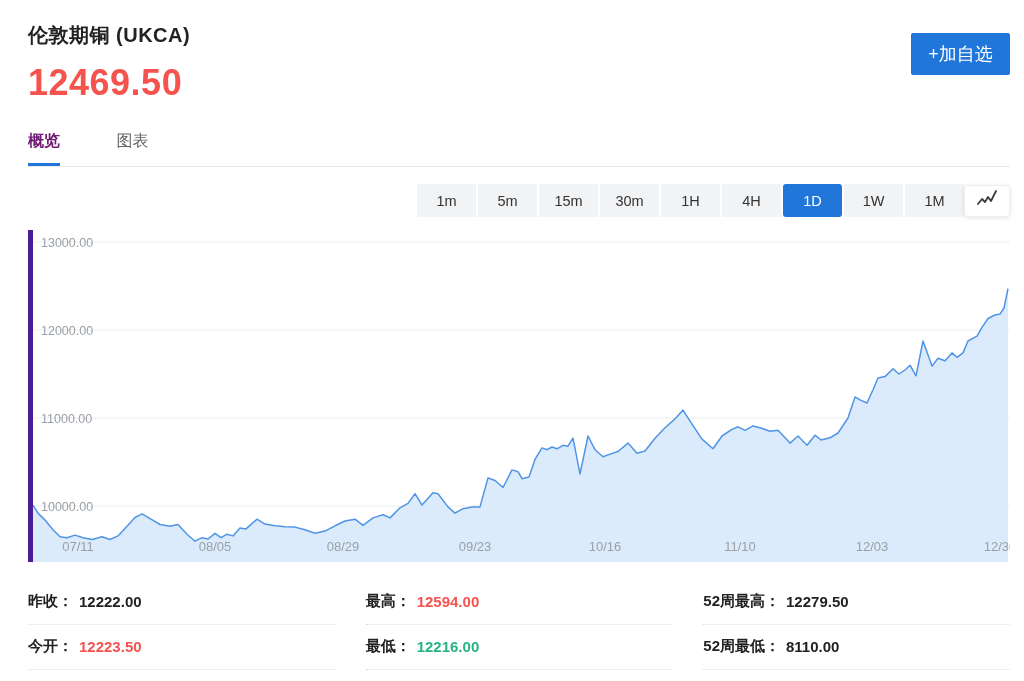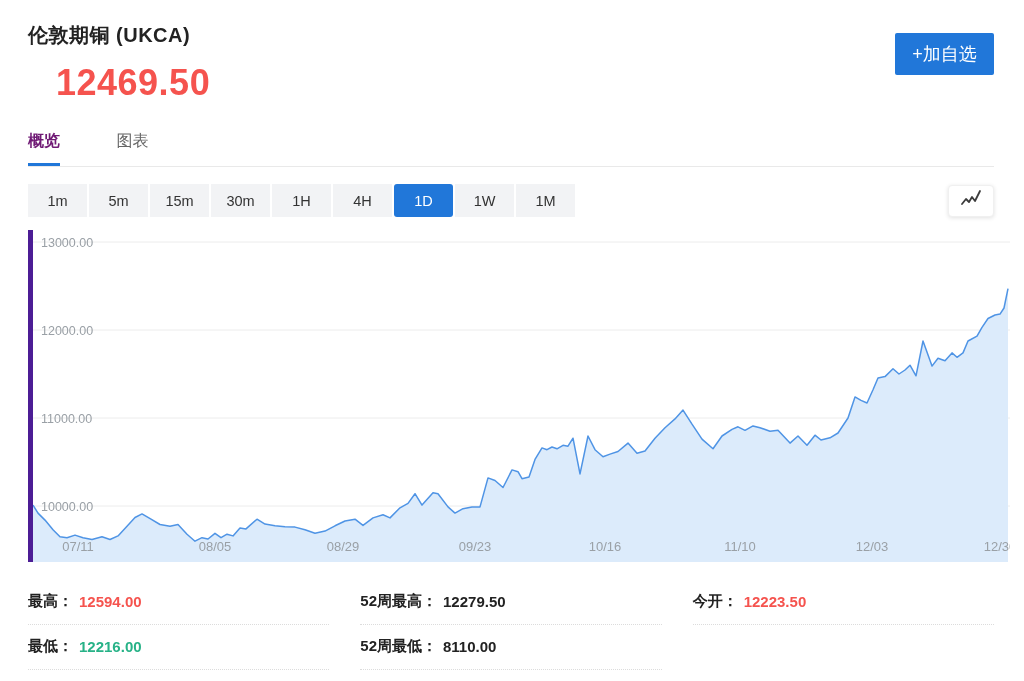--- a/index.html
+++ b/index.html
@@ -1,40 +1,40 @@
 <!DOCTYPE html>
 <html><head>
 <meta charset="utf-8">
 <style>
   * { margin:0; padding:0; box-sizing:border-box; }
   html,body { width:1024px; height:681px; background:#fff; overflow:hidden;
               font-family:"Liberation Sans","DejaVu Sans",sans-serif; }
-  .page { position:relative; width:1024px; height:528px; padding:0 30px 0 28px; }
+  .page { position:relative; width:1024px; height:528px; padding:0 14px 0 28px; }
 
   
   .hdr { position:relative; padding-top:22px; }
   .title { font-size:20px; font-weight:700; color:#222; letter-spacing:.5px; }
-  .price-row { margin-top:13px; display:flex; align-items:baseline;margin-left:28px; }
+  .price-row { margin-top:13px; display:flex; align-items:baseline; }
   .price { font-size:36px; font-weight:700; color:#f5534e; letter-spacing:.5px; }
   .change { font-size:19px; color:#f5534e; margin-left:15px; }
   .status-row { margin-top:10px; font-size:14px; }
   .status-label { color:#333; font-weight:700; }
   .status-time { color:#9a9a9a; }
   .add-btn { position:absolute; top:33px; right:0; width:99px; height:42px;
              background:#2177d9; color:#fff; border:none; border-radius:2px;
              font-size:18px; cursor:pointer; font-family:inherit; }
 
   
   .tabbar { margin-top:27px; border-bottom:1px solid #e9e9e9; }
   .tab { display:inline-block; font-size:16px; color:#666; padding-bottom:11px;
          margin-right:52px; cursor:pointer; border-bottom:3px solid transparent; }
   .tab.active { color:#701a75; font-weight:700; border-bottom-color:#2177d9; }
 
   
-  .toolbar { margin-top:17px; display:flex; justify-content:space-between; align-items:center;gap:44px; }
+  .toolbar { margin-top:17px; display:flex; justify-content:flex-end; align-items:center; }
   .periods { display:flex; gap:2px; }
   .pbtn { width:59px; height:33px; background:#f2f3f5; border:none; color:#333;
           font-size:14.5px; cursor:pointer; font-family:inherit; }
   .pbtn.active { background:#2177d9; color:#fff; border-radius:3px; }
   .style-btn { width:46px; height:32px; background:#fff; border:1px solid #f0f0f0;
                border-radius:4px; box-shadow:0 1px 4px rgba(0,0,0,.12); cursor:pointer;
                display:flex; align-items:center; justify-content:center; }
 
   
   .chart-wrap { margin-top:13px; height:332px; border-left:5px solid #4c1d95; position:relative; }
@@ -104,20 +104,24 @@
         <text x="442" y="321" text-anchor="middle" fill="#9aa0a6" font-size="13">09/23</text>
         <text x="572" y="321" text-anchor="middle" fill="#9aa0a6" font-size="13">10/16</text>
         <text x="707" y="321" text-anchor="middle" fill="#9aa0a6" font-size="13">11/10</text>
         <text x="839" y="321" text-anchor="middle" fill="#9aa0a6" font-size="13">12/03</text>
         <text x="967" y="321" text-anchor="middle" fill="#9aa0a6" font-size="13">12/30</text>
       </svg>
   </div>
 
   <div class="stats">
     <div class="stat">
+      <span class="stat-label">昨收：</span>
+      <span class="stat-value" style="color: rgb(34, 34, 34);">12222.00</span>
+    </div>
+    <div class="stat">
       <span class="stat-label">最高：</span>
       <span class="stat-value" style="color: rgb(245, 83, 78);">12594.00</span>
     </div>
     <div class="stat">
       <span class="stat-label">52周最高：</span>
       <span class="stat-value" style="color: rgb(34, 34, 34);">12279.50</span>
     </div>
     <div class="stat">
       <span class="stat-label">今开：</span>
       <span class="stat-value" style="color: rgb(245, 83, 78);">12223.50</span>

